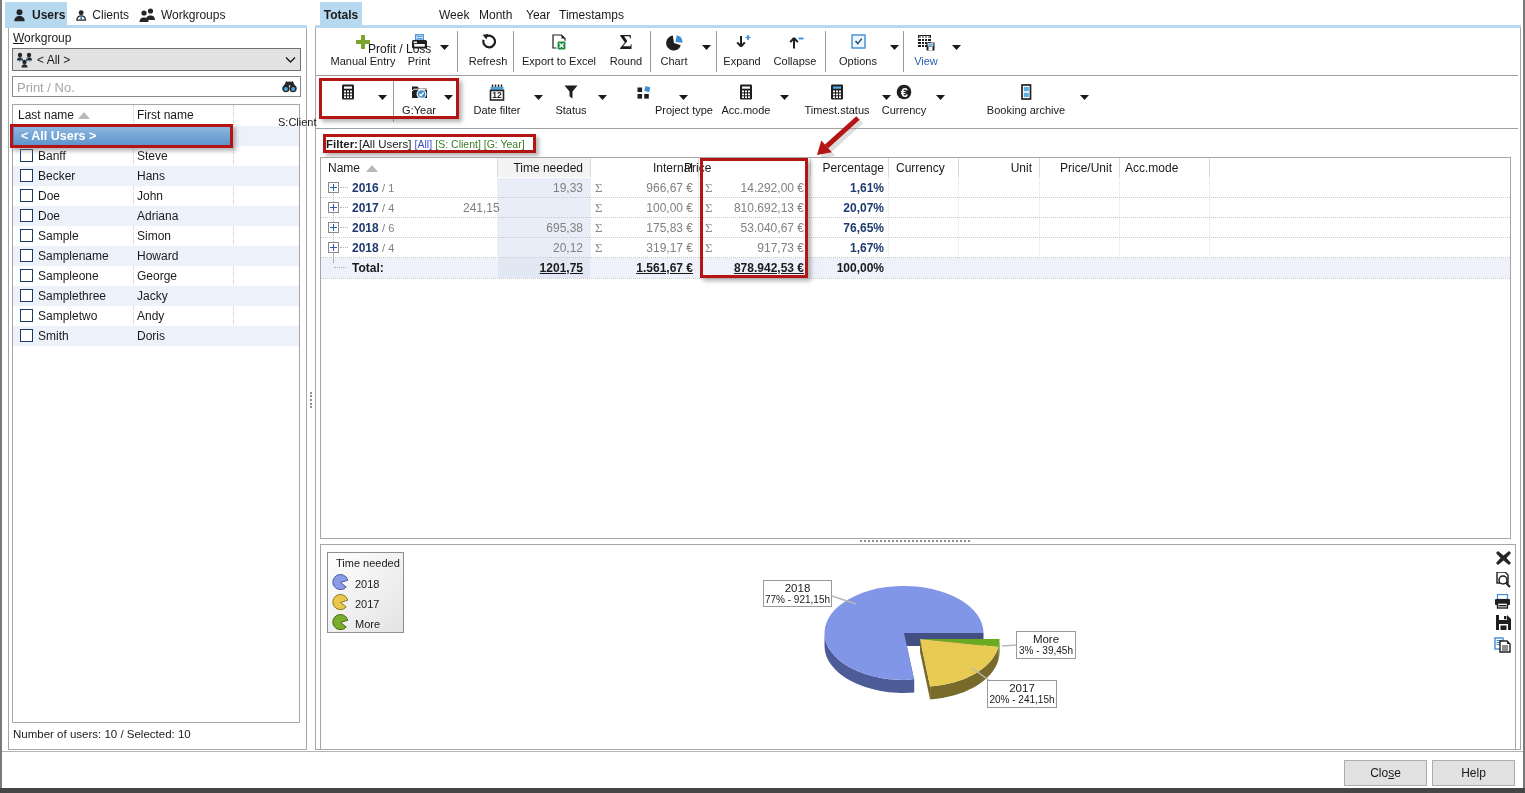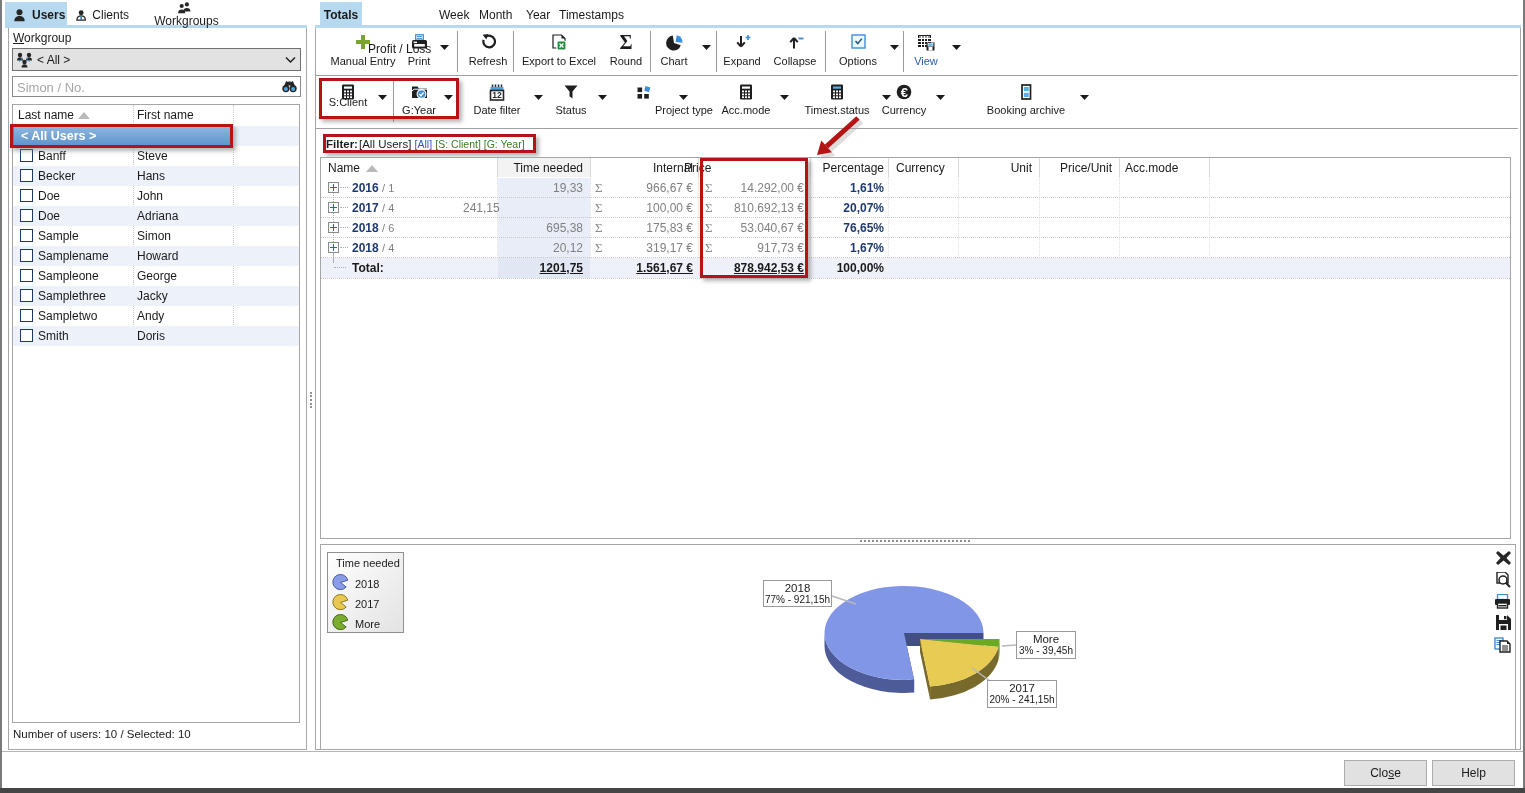--- a/index.html
+++ b/index.html
@@ -34,21 +34,21 @@
   <b style="margin-left:5px;">Users</b>
     </div>
  <div class="tab" style="left:71px;width:58px;padding-left:4px;">
   <svg width="15" height="15" viewBox="0 0 16 16">
         <circle cx="8" cy="4.5" r="3.2" fill="#262626"></circle>
         <path d="M2.5 14 c0-4 2.4-5.5 5.5-5.5 s5.5 1.5 5.5 5.5 z" fill="none" stroke="#262626" stroke-width="1.6"></path>
         <path d="M8 9 v5" stroke="#2e74b5" stroke-width="2"></path>
       </svg>
   <span style="margin-left:5px;">Clients</span>
     </div>
- <div class="tab" style="left:135px;width:94px;padding-left:4px;flex-direction:column;">
+ <div class="tab" style="left:135px;width:94px;padding-left:4px;">
   <svg width="17" height="15" viewBox="0 0 17 15">
         <circle cx="11.5" cy="3" r="2.6" fill="#262626"></circle>
         <path d="M7 12 c0-3.4 2-4.6 4.5-4.6 s4.5 1.2 4.5 4.6 z" fill="#262626"></path>
         <circle cx="5" cy="5" r="2.6" fill="#262626"></circle>
         <path d="M.5 14 c0-3.4 2-4.6 4.5-4.6 s4.5 1.2 4.5 4.6 z" fill="#262626"></path>
       </svg>
   <span style="margin-left:5px;">Workgroups</span>
     </div>
 
  <div class="abs" style="left:13px;top:31px;"><span style="text-decoration:underline">W</span>orkgroup</div>
@@ -63,21 +63,21 @@
         <path d="M5.5 15.5 c0-2.4 1.3-3.2 3-3.2 s3 .8 3 3.2z" fill="#262626"></path>
         <path d="M3.5 10 q1-3.5 4-4 M13.5 10 q-1-3.5-4-4" fill="none" stroke="#4a9fd8" stroke-width="1.1" stroke-dasharray="2 1.3"></path>
       </svg>
    <span class="abs" style="left:24px;top:4px;">&lt; All &gt;</span>
    <svg class="abs" style="left:272px;top:7px;" width="11" height="8" viewBox="0 0 11 8">
         <path d="M1 1.5 L5.5 6 L10 1.5" fill="none" stroke="#1a1a1a" stroke-width="1.4"></path>
       </svg>
  </div>
 
  <div class="abs" style="left:12px;top:76px;width:289px;height:21px;background:#fff;border:1px solid #8a8a8a;box-sizing:border-box;">
-   <span class="abs" style="left:4px;top:3px;color:#a6a6a6;font-size:13px;">Simon / No.</span>
+   <span class="abs" style="left:4px;top:3px;color:#a6a6a6;font-size:13px;">Print / No.</span>
    <svg class="abs" style="left:269px;top:3px;" width="15" height="13" viewBox="0 0 15 13">
         <path d="M4.2 1 L2 6 h4.5 L7.5 3 Z" fill="#262626"></path>
         <path d="M10.8 1 L13 6 h-4.5 L7.5 3 Z" fill="#262626"></path>
         <rect x="6.2" y="1.5" width="2.6" height="4" fill="#262626"></rect>
         <circle cx="3.9" cy="8.6" r="3.6" fill="#262626"></circle>
         <circle cx="11.1" cy="8.6" r="3.6" fill="#262626"></circle>
         <circle cx="3.9" cy="9" r="2" fill="#4aa8e8"></circle>
         <circle cx="11.1" cy="9" r="2" fill="#4aa8e8"></circle>
       </svg>
  </div>
@@ -254,21 +254,21 @@
           <rect x="10" y="6.5" width="2" height="1.8"></rect>
           <rect x="4" y="9.5" width="2" height="1.8"></rect>
           <rect x="7" y="9.5" width="2" height="1.8"></rect>
           <rect x="10" y="9.5" width="2" height="1.8"></rect>
           <rect x="4" y="12.3" width="2" height="1.8"></rect>
           <rect x="7" y="12.3" width="2" height="1.8"></rect>
           <rect x="10" y="12.3" width="2" height="1.8"></rect>
         </g>
       </svg>
     </div>
- <div class="abs" style="left:278px;top:96px;width:140px;text-align:center;font-size:11px;white-space:nowrap;">S:Client</div>
+ <div class="abs" style="left:278px;top:116px;width:140px;font-size:11px;white-space:nowrap;">S:Client</div>
  <svg class="abs" style="left:378px;top:95px;" width="9" height="5" viewBox="0 0 9 5">
       <path d="M0 0 h9 L4.5 5 Z" fill="#1a1a1a"></path>
     </svg>
  <div class="abs" style="left:389px;top:84px;width:60px;display:flex;justify-content:center;">
       <svg width="17" height="16" viewBox="0 0 17 16" style="">
         <path d="M1 2.5 h5.5 l1.5 2 H16 v9.5 H1 Z" fill="#1f1f1f"></path>
         <path d="M1 7 L3.2 5.2 h12.8" fill="none" stroke="#fff" stroke-width="1"></path>
         <circle cx="10.5" cy="10" r="4.4" fill="#3f8fd4" stroke="#fff" stroke-width="1.1"></circle>
         <path d="M8.4 10 l1.5 1.7 l2.7 -3.2" fill="none" stroke="#fff" stroke-width="1.4"></path>
       </svg>

